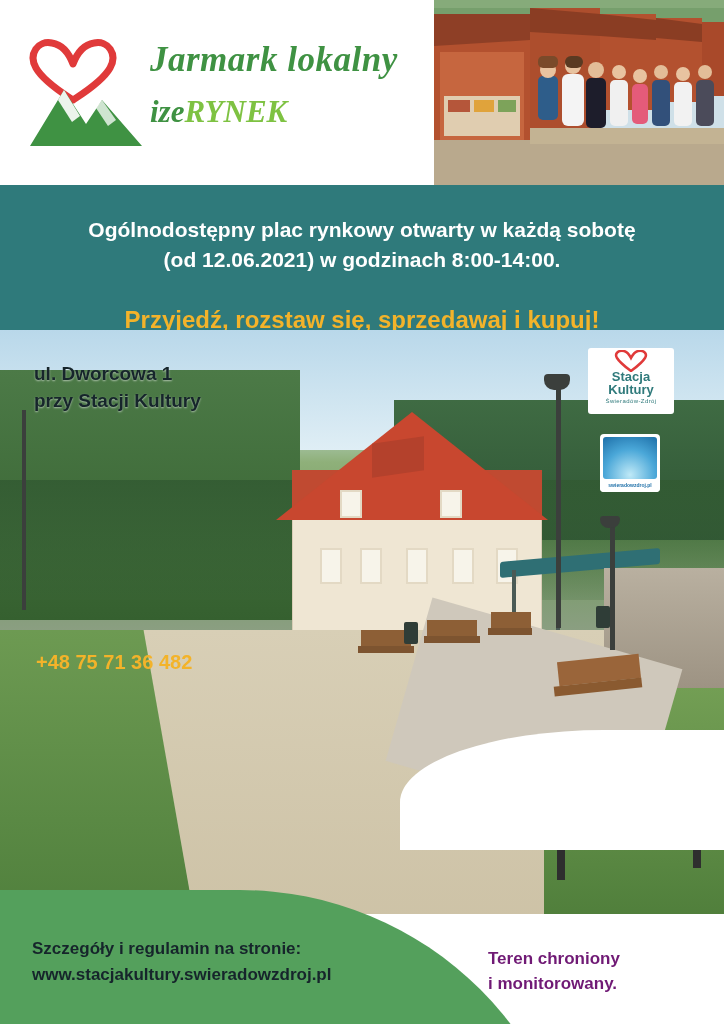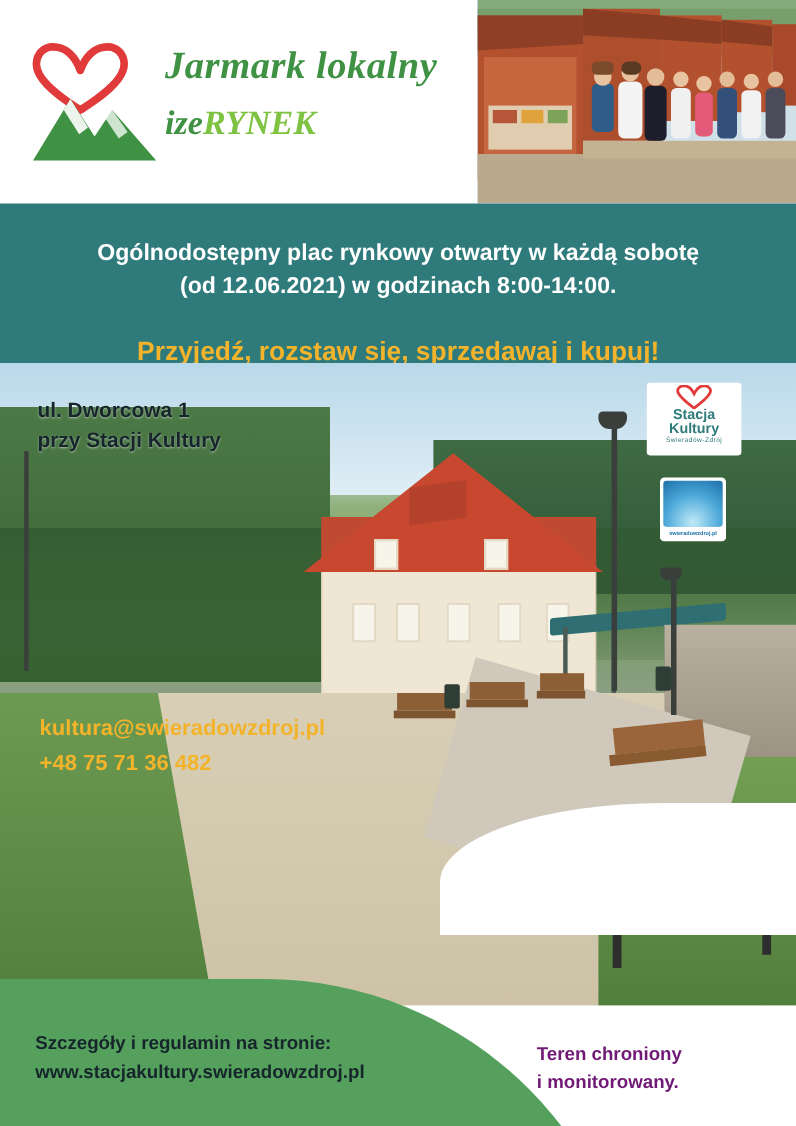--- a/index.html
+++ b/index.html
@@ -412,21 +412,20 @@
     <div class="green-blob"></div>
     <div class="green-left-fill"></div>
   </div>
 
   <div class="address">
     <div>ul. Dworcowa 1</div>
     <div>przy Stacji Kultury</div>
   </div>
 
   <div class="contact">
-    <div>kultura@swieradowzdroj.pl</div>
     <div>+48 75 71 36 482</div>
   </div>
 
 
   <div class="details">
     <div>Szczegóły i regulamin na stronie:</div>
     <div>www.stacjakultury.swieradowzdroj.pl</div>
   </div>
 
   <div class="protected">

